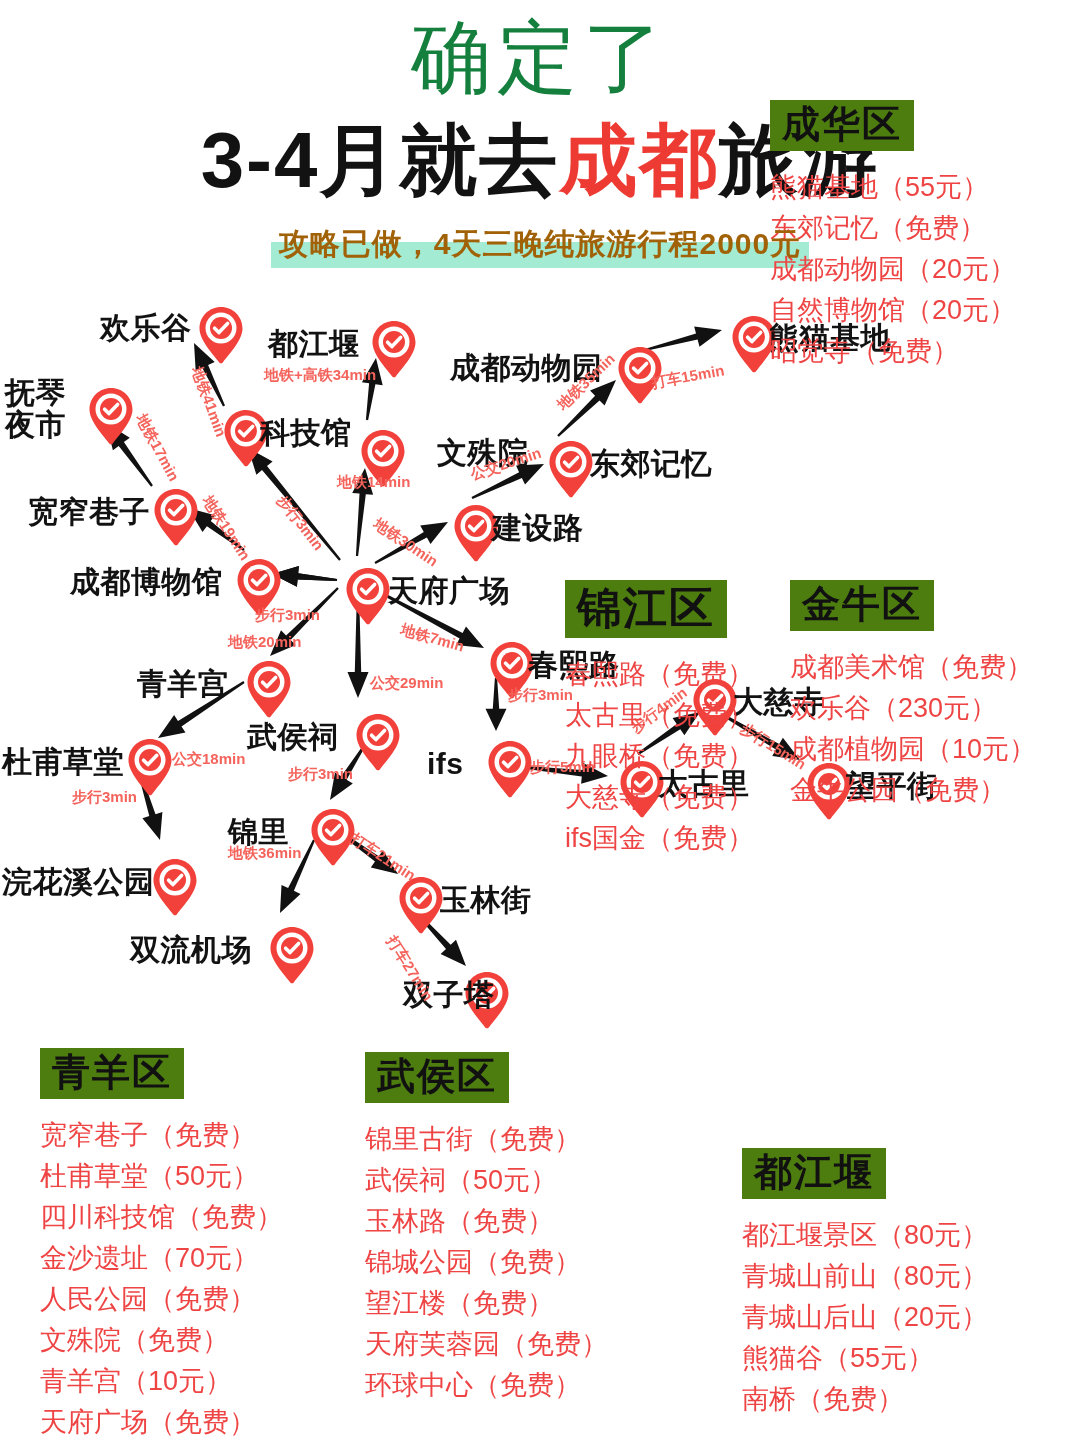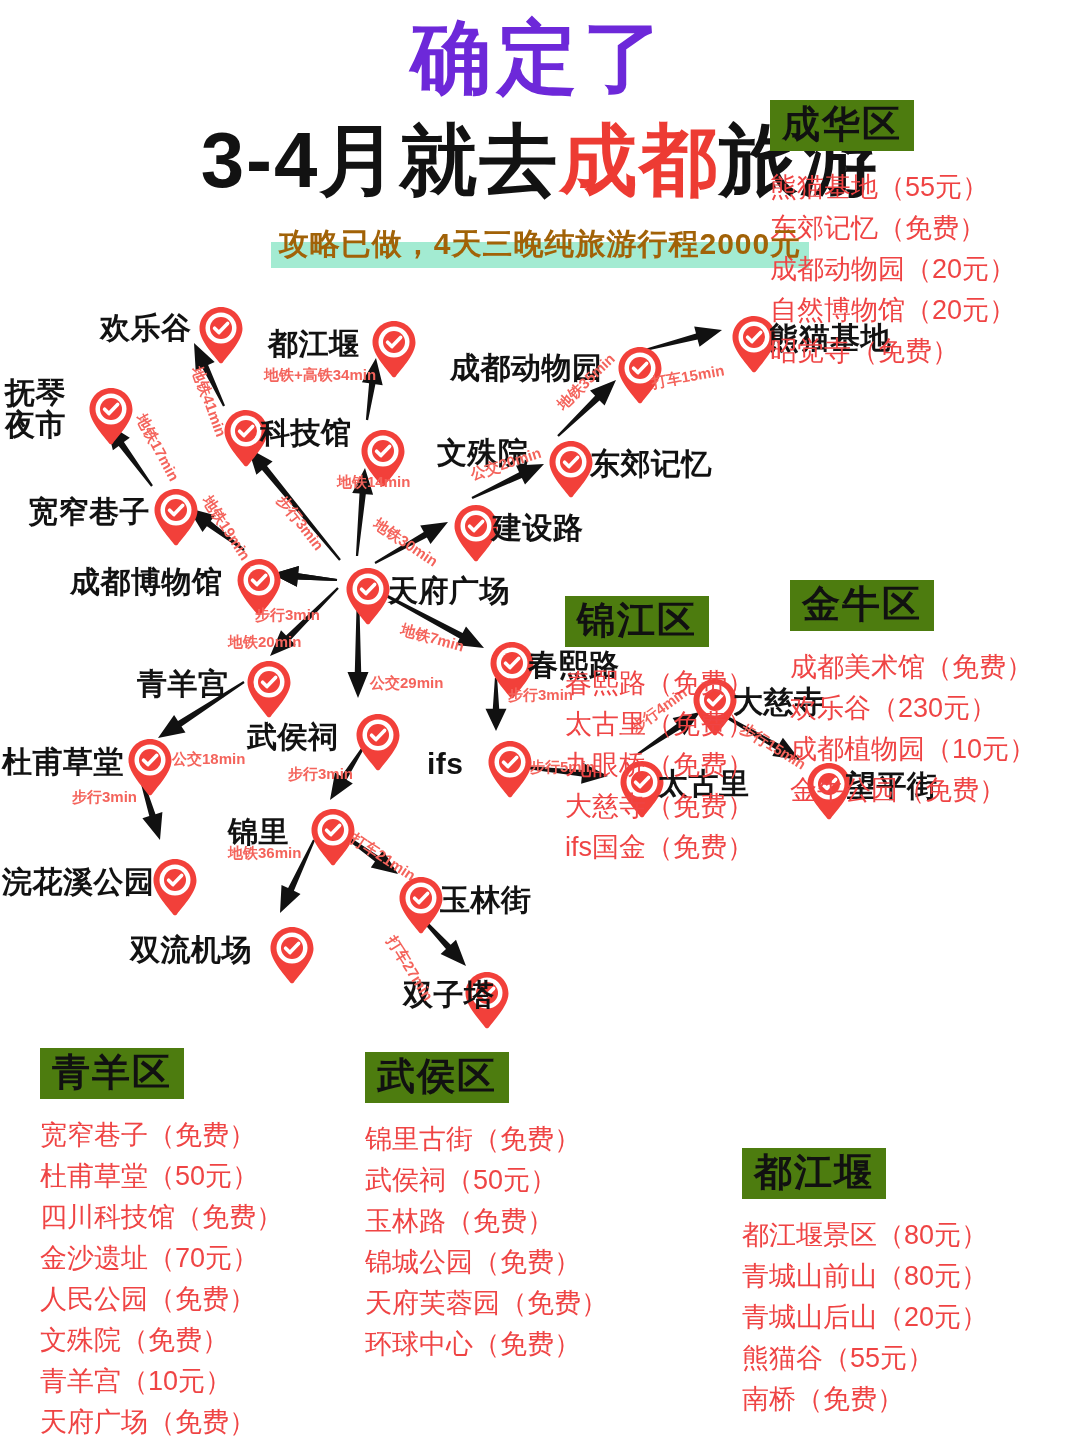--- a/index.html
+++ b/index.html
@@ -7,21 +7,21 @@
   body {
     width:1080px; height:1440px; position:relative; overflow:hidden;
     font-family:"Liberation Sans","DejaVu Sans",sans-serif;
     color:#141414;
   }
 
   
   #header { position:absolute; left:0; top:0; width:1080px; height:288px; }
   #title-line1 {
     position:absolute; left:0; top:18px; width:1080px; text-align:center;
-    font-size:80px; font-weight:bold; letter-spacing:6px; color:#6d28d9;
+    font-size:80px; font-weight:normal; letter-spacing:6px; color:#15803d;
     line-height:1.0;
   }
   #title-line2 {
     position:absolute; left:0; top:120px; width:1080px; text-align:center;
     font-size:78px; font-weight:bold; letter-spacing:2px; color:#121212;
     line-height:1.05; white-space:nowrap;
   }
   #title-line2 .accent { color:#ed3b33; }
   #subtitle-wrap {
     position:absolute; left:0; top:222px; width:1080px; text-align:center;
@@ -420,21 +420,21 @@
 </div>
 
 <div id="districts">
     <div class="district" style="left: 770px; top: 100px;"><div class="district-title" style="font-size: 38px;">成华区</div><div class="district-list">
         <div class="district-item">熊猫基地（55元）</div>
         <div class="district-item">东郊记忆（免费）</div>
         <div class="district-item">成都动物园（20元）</div>
         <div class="district-item">自然博物馆（20元）</div>
         <div class="district-item">昭觉寺（免费）</div>
       </div></div>
-    <div class="district" style="left: 565px; top: 580px;"><div class="district-title" style="font-size: 38px; margin-top: 16px;">锦江区</div><div class="district-list">
+    <div class="district" style="left: 565px; top: 580px;"><div class="district-title" style="font-size: 44px;">锦江区</div><div class="district-list">
         <div class="district-item">春熙路（免费）</div>
         <div class="district-item">太古里（免费）</div>
         <div class="district-item">九眼桥（免费）</div>
         <div class="district-item">大慈寺（免费）</div>
         <div class="district-item">ifs国金（免费）</div>
       </div></div>
     <div class="district" style="left: 790px; top: 580px;"><div class="district-title" style="font-size: 38px;">金牛区</div><div class="district-list">
         <div class="district-item">成都美术馆（免费）</div>
         <div class="district-item">欢乐谷（230元）</div>
         <div class="district-item">成都植物园（10元）</div>
@@ -448,20 +448,21 @@
         <div class="district-item">人民公园（免费）</div>
         <div class="district-item">文殊院（免费）</div>
         <div class="district-item">青羊宫（10元）</div>
         <div class="district-item">天府广场（免费）</div>
       </div></div>
     <div class="district" style="left: 365px; top: 1052px;"><div class="district-title" style="font-size: 38px;">武侯区</div><div class="district-list">
         <div class="district-item">锦里古街（免费）</div>
         <div class="district-item">武侯祠（50元）</div>
         <div class="district-item">玉林路（免费）</div>
         <div class="district-item">锦城公园（免费）</div>
+        <div class="district-item">望江楼（免费）</div>
         <div class="district-item">天府芙蓉园（免费）</div>
         <div class="district-item">环球中心（免费）</div>
       </div></div>
     <div class="district" style="left: 742px; top: 1148px;"><div class="district-title" style="font-size: 38px;">都江堰</div><div class="district-list">
         <div class="district-item">都江堰景区（80元）</div>
         <div class="district-item">青城山前山（80元）</div>
         <div class="district-item">青城山后山（20元）</div>
         <div class="district-item">熊猫谷（55元）</div>
         <div class="district-item">南桥（免费）</div>
       </div></div>

